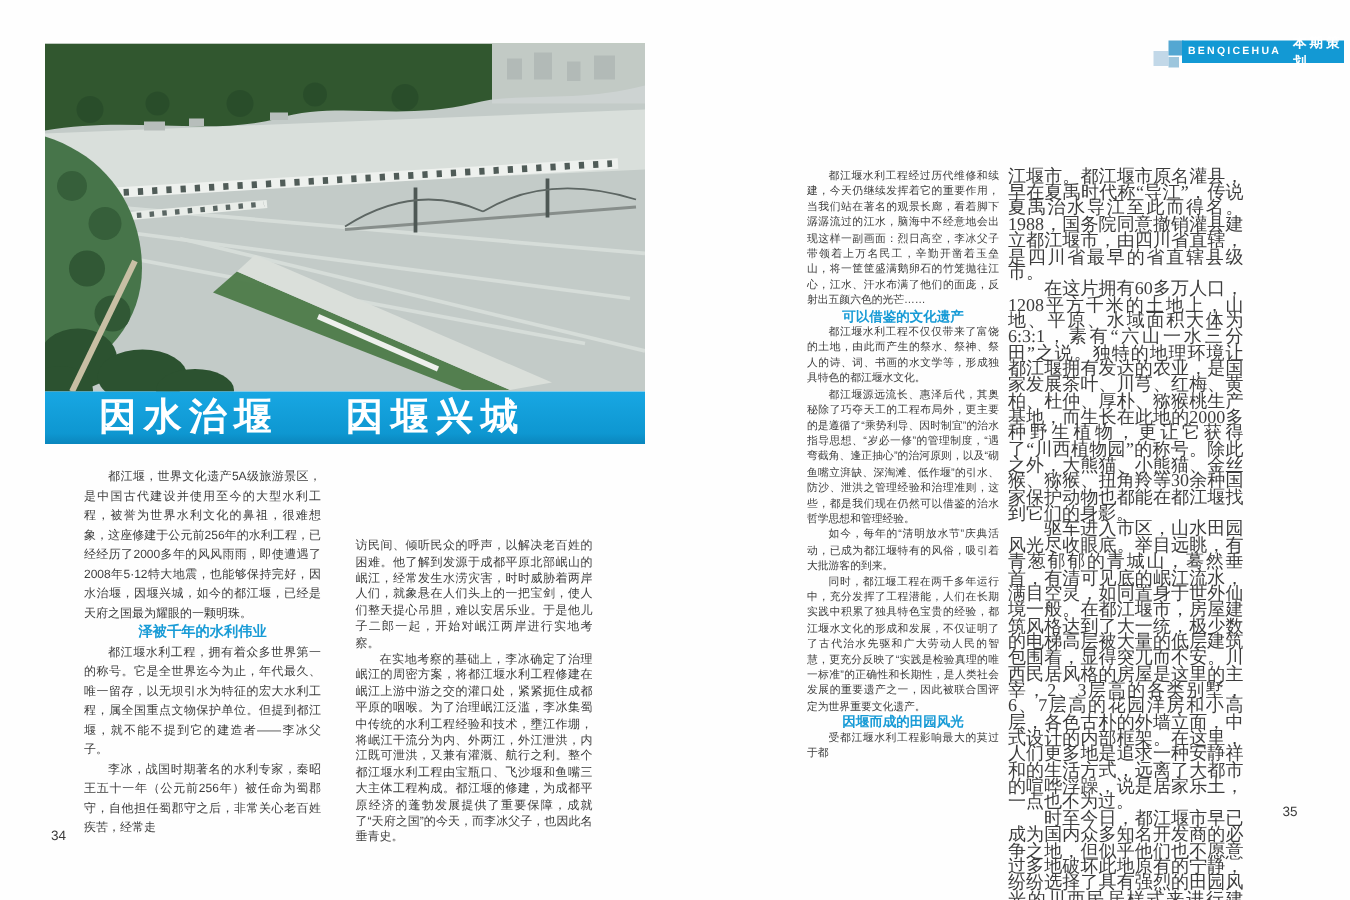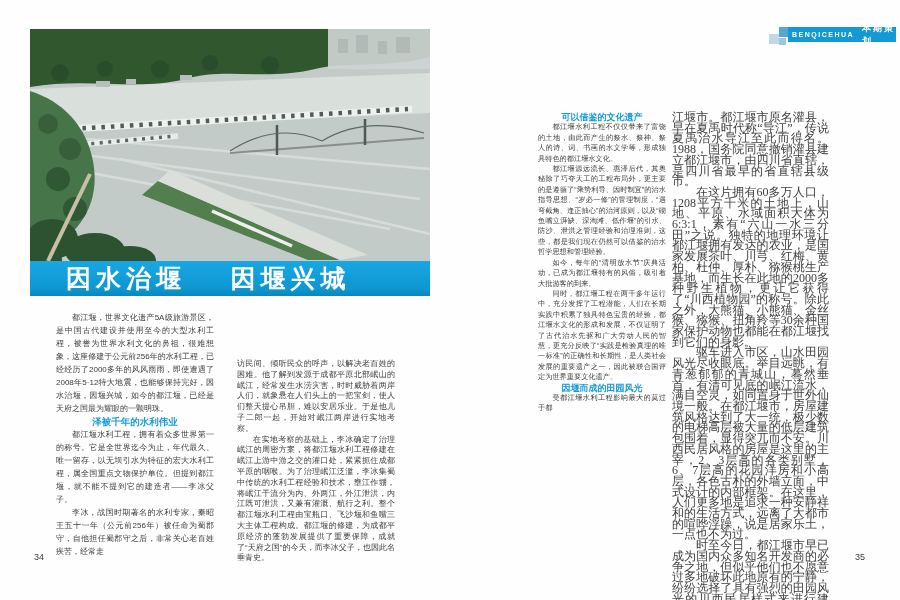--- a/index.html
+++ b/index.html
@@ -45,21 +45,21 @@
   #lcol2 { left:237px; top:311px; width:158px; font-size:8px;   line-height:10.8px;margin-top:48px; }
   #rcol1 { left:538px; top:112px; width:128px; font-size:7.2px; line-height:10.4px; }
   #rcol2 { left:672px; top:112px; width:157px; font-size:12px;   line-height:10.7px;font-family:Liberation Serif, serif; }
   #lcol1 .shead { font-size:9.5px; }
   #rcol1 .shead { font-size:9px; }
 
   .byline { float:right; }
 
   .pnum { position:absolute; font-size:9px; color:#3a3a3a; }
   #pnum-l { left:34px;  top:552px; }
-  #pnum-r { left:855px; top:552px; }
+  #pnum-r { left:855px; top:536px; }
 </style>
 </head>
 <body>
 
 <div class="spread">
 
   <div class="sq sq1"></div>
   <div class="sq sq2"></div>
   <div class="sq sq3"></div>
   <div class="tag-bar">
@@ -145,20 +145,21 @@
     <p>都江堰水利工程，拥有着众多世界第一的称号。它是全世界迄今为止，年代最久、唯一留存，以无坝引水为特征的宏大水利工程，属全国重点文物保护单位。但提到都江堰，就不能不提到它的建造者——李冰父子。</p>
     <p>李冰，战国时期著名的水利专家，秦昭王五十一年（公元前256年）被任命为蜀郡守，自他担任蜀郡守之后，非常关心老百姓疾苦，经常走</p>
   </div>
 
   <div class="col" id="lcol2">
     <p class="cont">访民间、倾听民众的呼声，以解决老百姓的困难。他了解到发源于成都平原北部岷山的岷江，经常发生水涝灾害，时时威胁着两岸人们，就象悬在人们头上的一把宝剑，使人们整天提心吊胆，难以安居乐业。于是他儿子二郎一起，开始对岷江两岸进行实地考察。</p>
     <p>在实地考察的基础上，李冰确定了治理岷江的周密方案，将都江堰水利工程修建在岷江上游中游之交的灌口处，紧紧扼住成都平原的咽喉。为了治理岷江泛滥，李冰集蜀中传统的水利工程经验和技术，壅江作堋，将岷江干流分为内、外两江，外江泄洪，内江既可泄洪，又兼有灌溉、航行之利。整个都江堰水利工程由宝瓶口、飞沙堰和鱼嘴三大主体工程构成。都江堰的修建，为成都平原经济的蓬勃发展提供了重要保障，成就了“天府之国”的今天，而李冰父子，也因此名垂青史。</p>
   </div>
 
   <div class="col" id="rcol1">
+    <p>都江堰水利工程经过历代维修和续建，今天仍继续发挥着它的重要作用，当我们站在著名的观景长廊，看着脚下潺潺流过的江水，脑海中不经意地会出现这样一副画面：烈日高空，李冰父子带领着上万名民工，辛勤开凿着玉垒山，将一筐筐盛满鹅卵石的竹笼抛往江心，江水、汗水布满了他们的面庞，反射出五颜六色的光芒……</p>
     <p class="shead">可以借鉴的文化遗产</p>
     <p>都江堰水利工程不仅仅带来了富饶的土地，由此而产生的祭水、祭神、祭人的诗、词、书画的水文学等，形成独具特色的都江堰水文化。</p>
     <p>都江堰源远流长、惠泽后代，其奥秘除了巧夺天工的工程布局外，更主要的是遵循了“乘势利导、因时制宜”的治水指导思想、“岁必一修”的管理制度，“遇弯截角、逢正抽心”的治河原则，以及“砌鱼嘴立湃缺、深淘滩、低作堰”的引水、防沙、泄洪之管理经验和治理准则，这些，都是我们现在仍然可以借鉴的治水哲学思想和管理经验。</p>
     <p>如今，每年的“清明放水节”庆典活动，已成为都江堰特有的风俗，吸引着大批游客的到来。</p>
     <p>同时，都江堰工程在两千多年运行中，充分发挥了工程潜能，人们在长期实践中积累了独具特色宝贵的经验，都江堰水文化的形成和发展，不仅证明了了古代治水先驱和广大劳动人民的智慧，更充分反映了“实践是检验真理的唯一标准”的正确性和长期性，是人类社会发展的重要遗产之一，因此被联合国评定为世界重要文化遗产。</p>
     <p class="shead">因堰而成的田园风光</p>
     <p>受都江堰水利工程影响最大的莫过于都</p>
   </div>
 
   <div class="col" id="rcol2">

